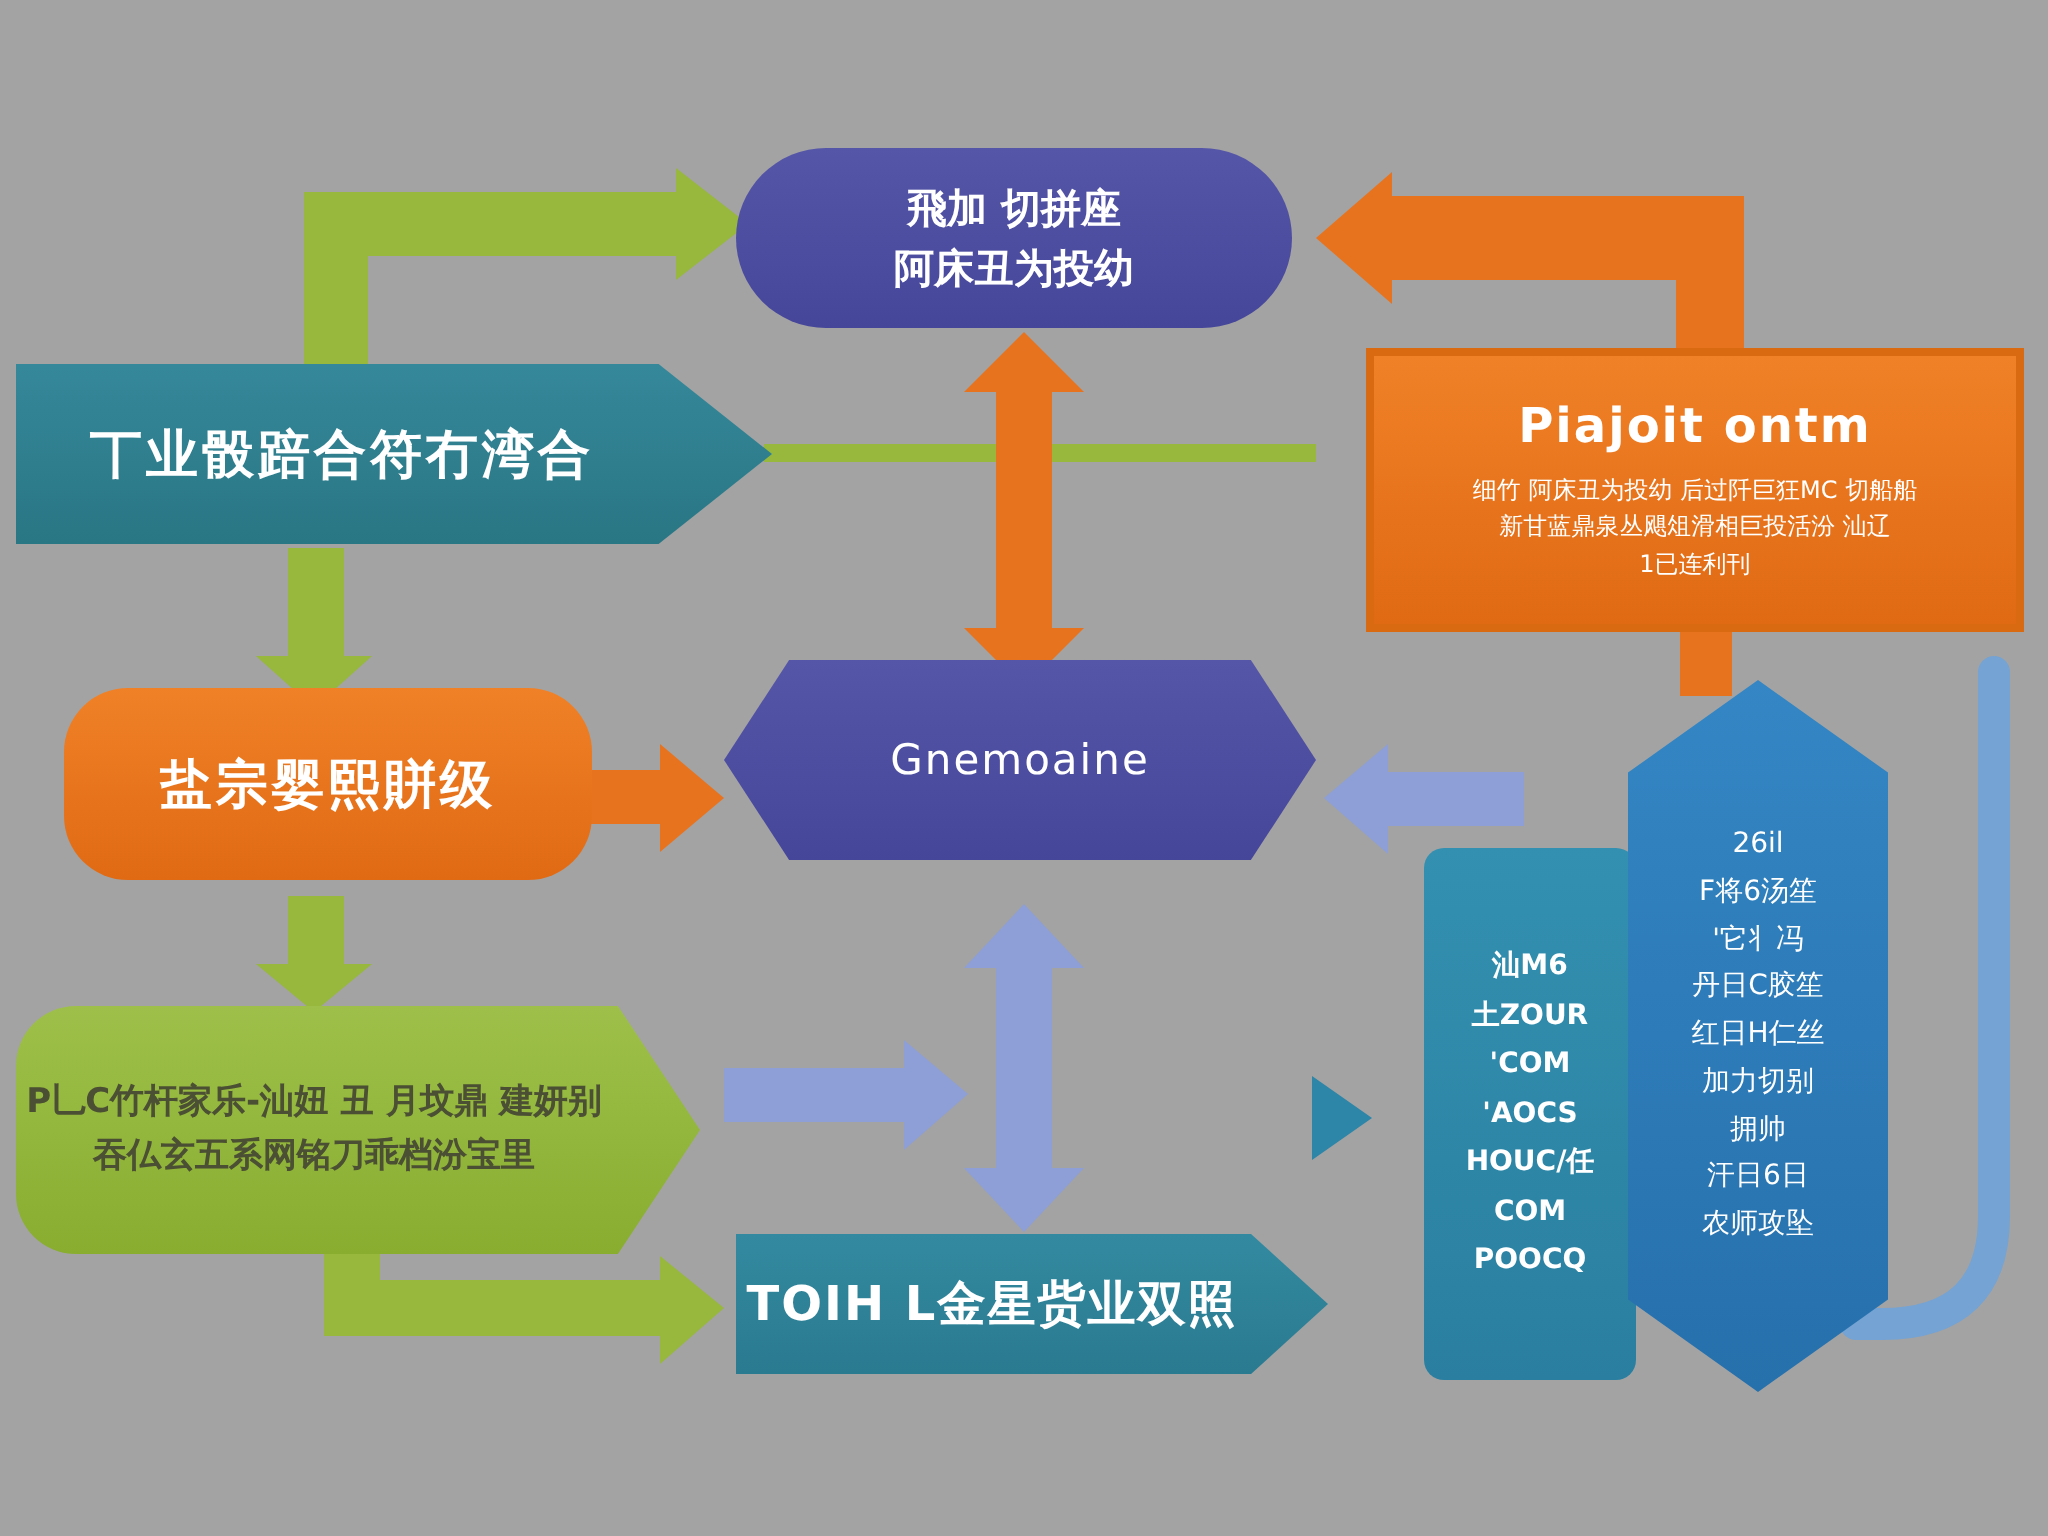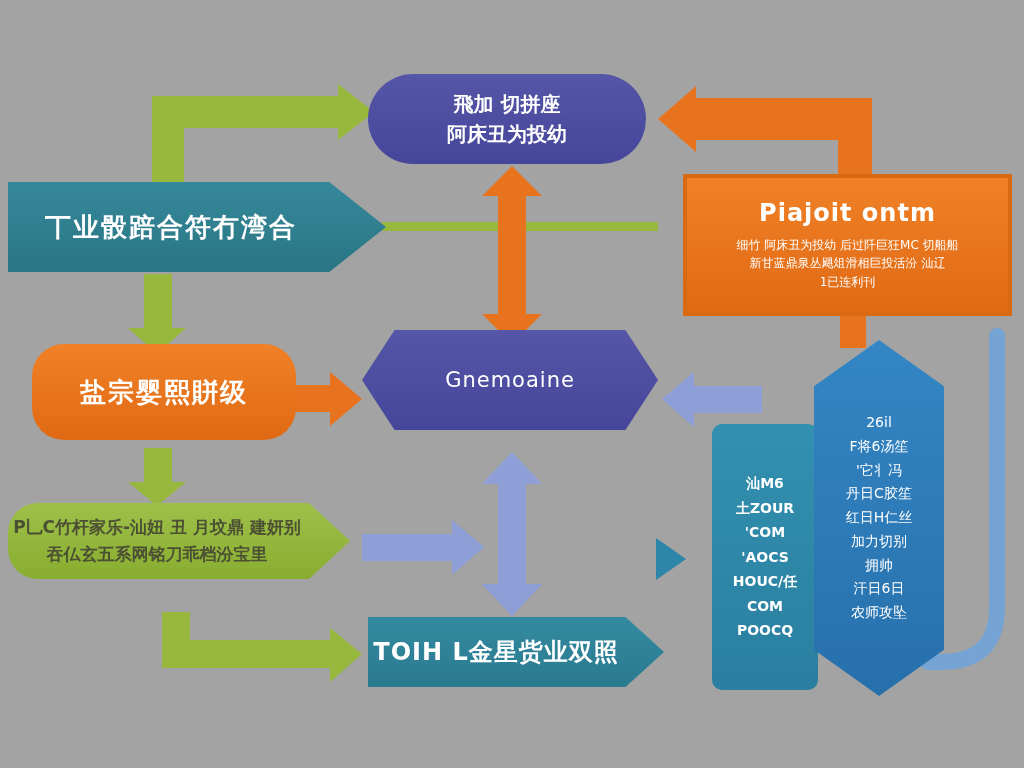--- a/index.html
+++ b/index.html
@@ -53,21 +53,21 @@
   }
   .info-box {
     left: 683px; top: 174px; width: 329px; height: 142px;
     background: linear-gradient(180deg, #f08127, #e06a14);
     border: 4px solid #d96a12;
     padding: 8px 12px;
   }
   .info-title { font-size: 24px; font-weight: bold; margin-bottom: 9px; letter-spacing: 1px; }
   .info-line { font-size: 12px; line-height: 1.55; }
   .green-tag {
-    left: 8px; top: 503px; width: 342px; height: 76px;
+    left: 8px; top: 503px; width: 342px; height: 124px;
     border-radius: 30px 0 0 30px;
     clip-path: polygon(0 0, 88% 0, 100% 50%, 88% 100%, 0 100%);
     background: linear-gradient(180deg, #9ec04a, #88ad2f);
     color: #4b4f33;
     font-size: 17px; font-weight: bold; line-height: 1.6;
     padding-right: 44px;
   }
   .bottom-banner {
     left: 368px; top: 617px; width: 296px; height: 70px;
     clip-path: polygon(0 0, 87% 0, 100% 50%, 87% 100%, 0 100%);

